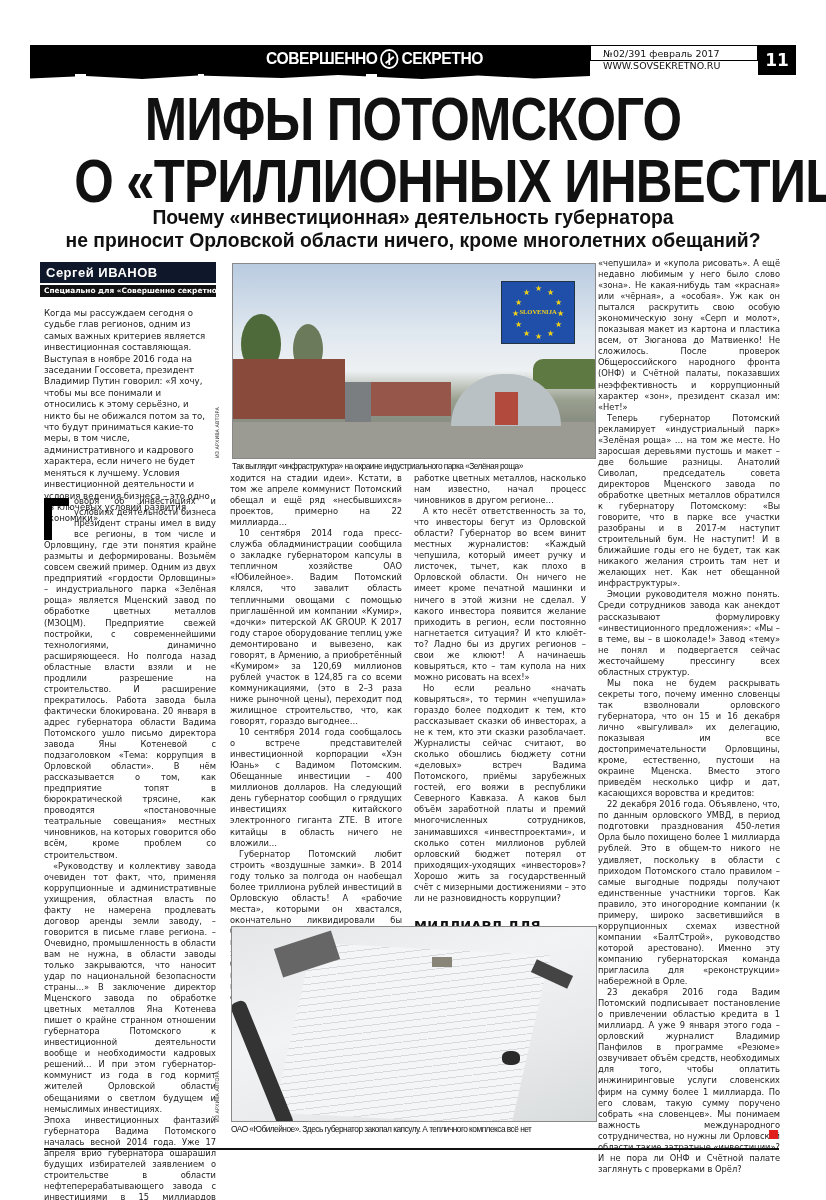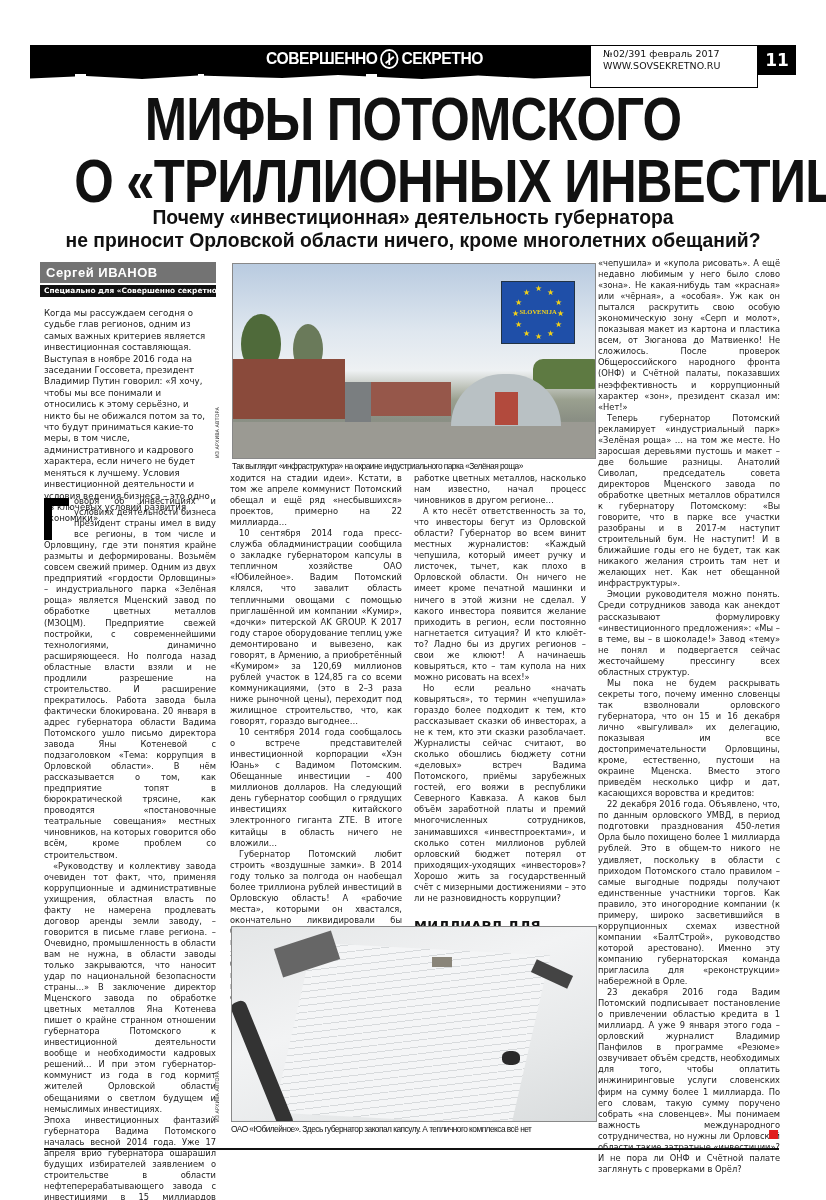--- a/index.html
+++ b/index.html
@@ -12,37 +12,37 @@
   .masthead-black::after { content: ""; position: absolute; left: 0; right: 0; bottom: -4px; height: 5px;
     background: linear-gradient(90deg, #000 0 8%, #fff 8% 10%, #000 10% 30%, #fff 30% 31%, #000 31% 60%, #fff 60% 62%, #000 62% 100%);
     clip-path: polygon(0 0,100% 0,100% 40%,90% 90%,80% 30%,70% 100%,55% 20%,45% 80%,30% 30%,20% 100%,10% 40%,0 90%); }
   .section-label { position: absolute; left: 124px; top: 6px; color: #fff; font-family: "DejaVu Sans", sans-serif;
     font-weight: bold; font-size: 14px; letter-spacing: 1.5px; margin-top: 37px; }
   .logo { position: absolute; left: 236px; top: 4px; color: #fff; font-family: "Liberation Sans", sans-serif;
     font-weight: bold; font-size: 17px; letter-spacing: -0.5px; display: flex; align-items: center; gap: 3px; transform: scaleX(0.92); transform-origin: left; }
   .logo-emblem { width: 20px; height: 20px; border: 2px solid #fff; border-radius: 50%; position: relative; display: inline-block; }
   .logo-emblem::before { content: ""; position: absolute; left: 3px; top: 8px; width: 11px; height: 2px; background: #fff; transform: rotate(-35deg); }
   .logo-emblem::after { content: ""; position: absolute; left: 7px; top: 2px; width: 2px; height: 12px; background: #fff; }
-  .issue-box { position: absolute; left: 560px; top: 0; width: 168px; height: 43px; border: 1px solid #000; background: #fff;
+  .issue-box { position: absolute; left: 560px; top: 0; width: 168px; height: 16px; border: 1px solid #000; background: #fff;
     font-family: "DejaVu Sans", sans-serif; font-size: 9.5px; line-height: 12px; padding: 2px 0 0 12px; }
   .issue-box div { white-space: nowrap; }
   .page-num { position: absolute; left: 728px; top: 0; width: 38px; height: 30px; background: #000; color: #fff;
     font-family: "DejaVu Sans", sans-serif; font-weight: bold; font-size: 17px; text-align: center; line-height: 30px; }
 
   
   .headline { position: absolute; left: 0; top: 88px; width: 826px; text-align: center; font-family: "Liberation Sans", sans-serif;
     font-weight: bold; font-size: 62px; line-height: 62px; letter-spacing: -1px; }
   .headline div { transform: scaleX(0.82); transform-origin: center; white-space: nowrap; }
   .subhead { position: absolute; left: 0; top: 205px; width: 826px; text-align: center; font-family: "Liberation Sans", sans-serif;
     font-weight: bold; font-size: 21px; line-height: 23px; }
   .subhead div { transform: scaleX(0.92); transform-origin: center; white-space: nowrap; }
 
   
   .byline { position: absolute; left: 40px; top: 262px; width: 176px; }
-  .byline-name { background: #737373; color: #fff; font-family: "Liberation Sans", sans-serif; font-weight: bold; font-size: 13px;
+  .byline-name { background: #0f172a; color: #fff; font-family: "Liberation Sans", sans-serif; font-weight: bold; font-size: 13px;
     height: 21px; line-height: 21px; padding-left: 6px; letter-spacing: 0.5px; }
   .byline-role { background: #111; color: #fff; font-family: "DejaVu Sans", sans-serif; font-weight: bold; font-size: 7.4px;
     height: 12px; line-height: 12px; padding-left: 4px; white-space: nowrap; overflow: hidden; margin-top: 2px; }
 
   
   .col { position: absolute; font-family: "DejaVu Sans", sans-serif; font-size: 8.3px; line-height: 11.05px; text-align: justify; color: #1a1a1a; }
   .col p { text-indent: 9px; }
   .col p.noind { text-indent: 0; }
   .lead { position: absolute; left: 44px; top: 308px; width: 172px; font-size: 8.6px; line-height: 11.4px; text-align: left; }
   .col1 { left: 44px; top: 496px; width: 172px; }

